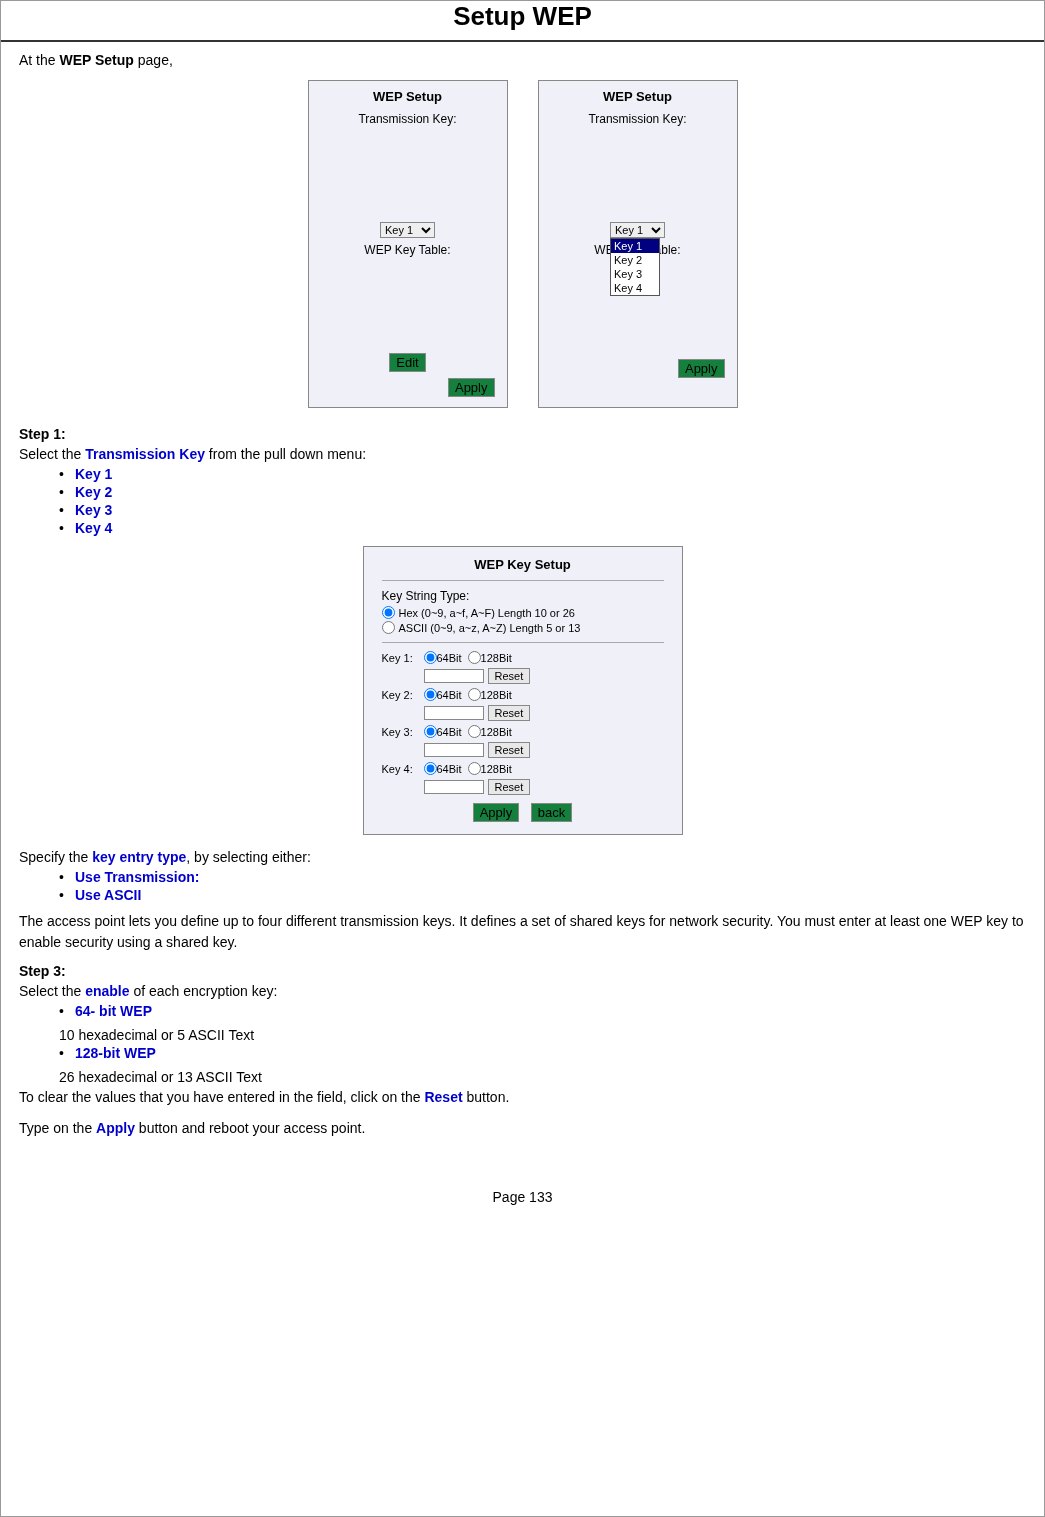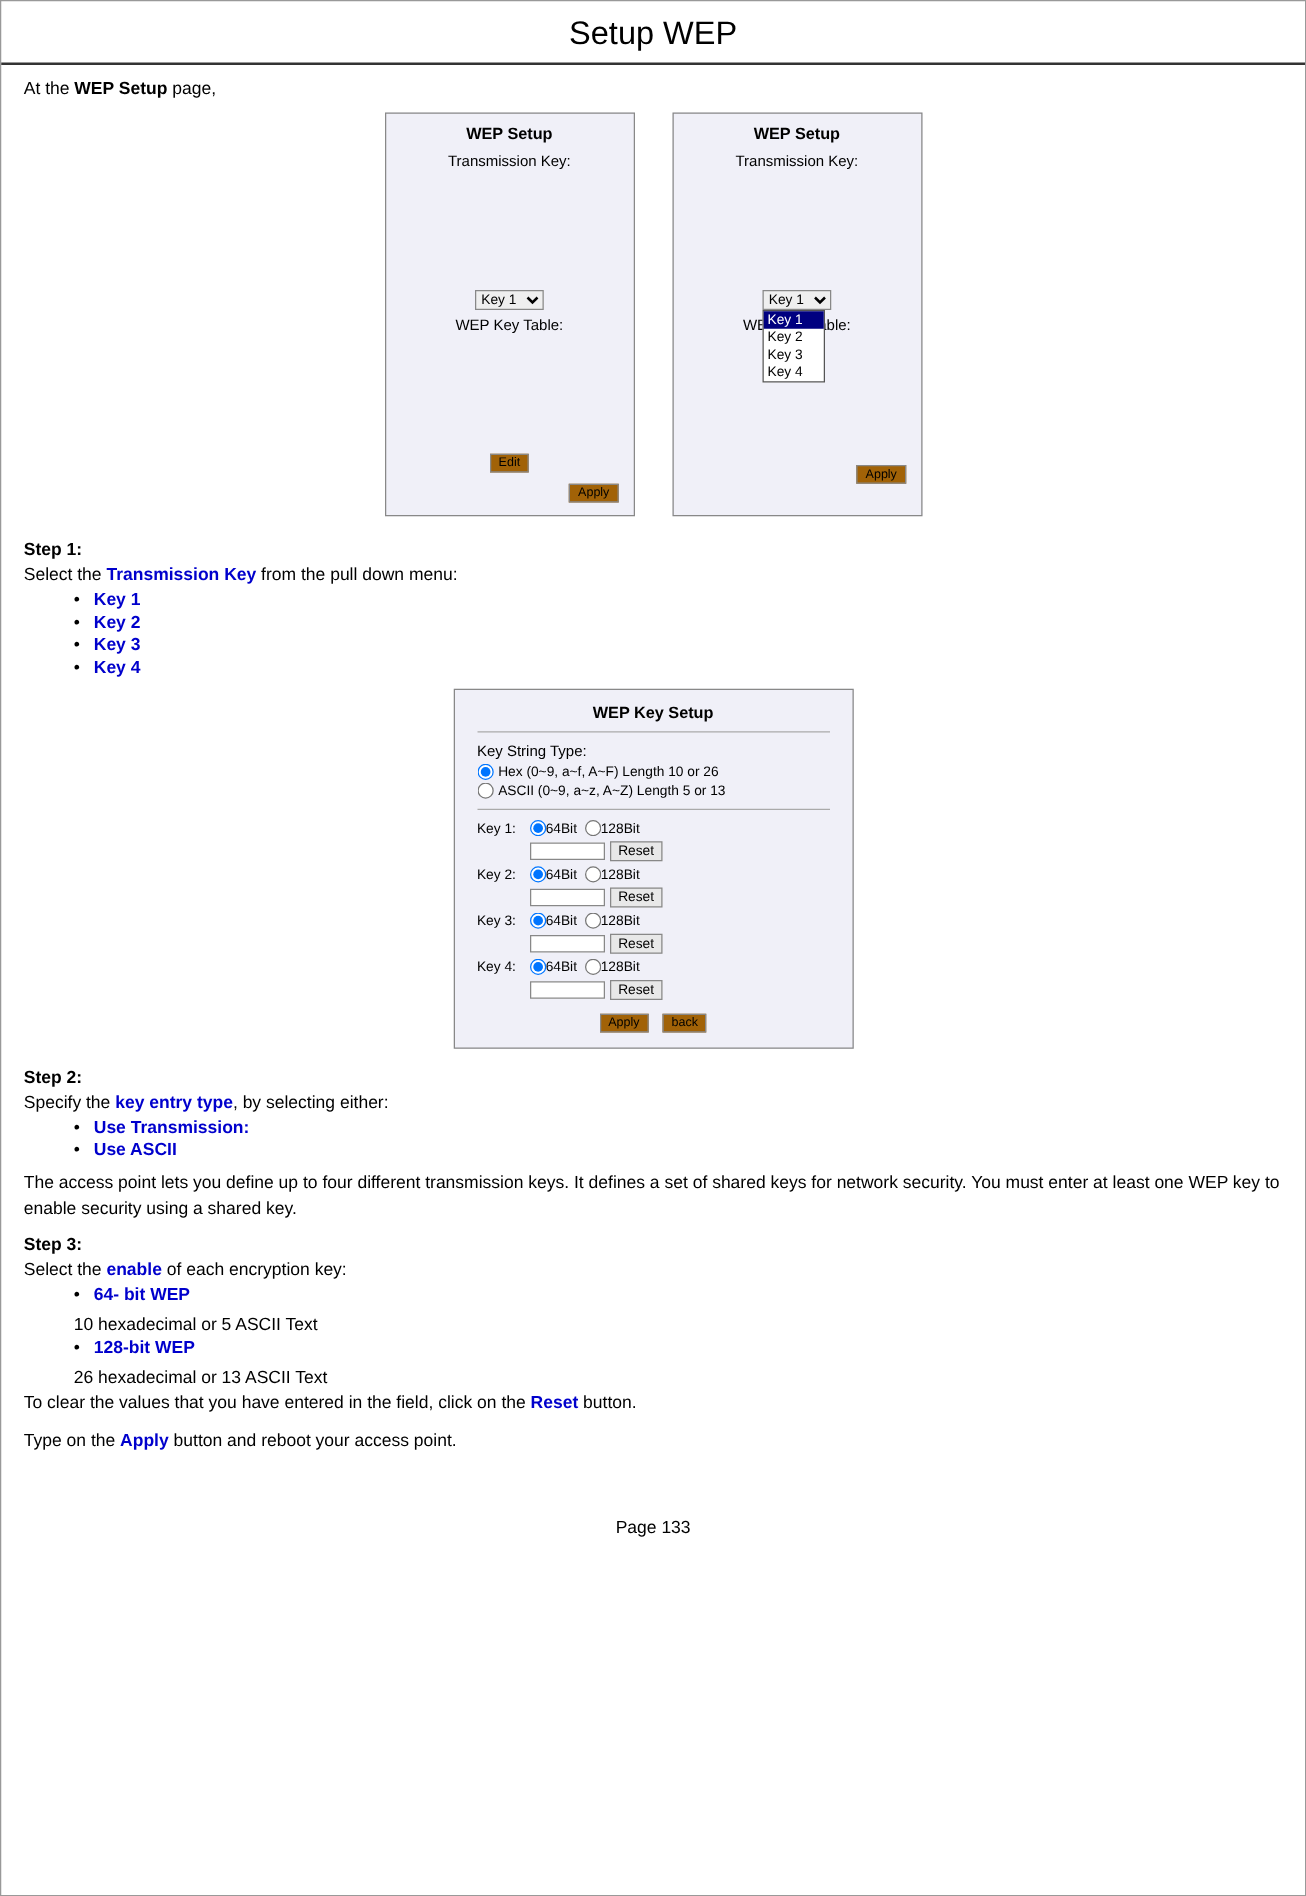--- a/index.html
+++ b/index.html
@@ -14,22 +14,22 @@
     .page-container {
       width: 1045px;
       min-height: 1517px;
       padding: 0;
       background: #fff;
       border: 1px solid #999;
     }
     .page-title {
       text-align: center;
       font-size: 26px;
-      font-weight: normal;
-      padding: 10px 0 8px 0;
+      font-weight: bold;
+      padding: 0 0 8px 0;
       border-bottom: 2px solid #333;
       margin-bottom: 0;
     }
     .content-area {
       padding: 10px 18px 10px 18px;
     }
     .intro-line {
       font-size: 14px;
       margin-bottom: 12px;
     }
@@ -67,24 +67,24 @@
     .form-label {
       flex: 0 0 110px;
       font-size: 12px;
     }
     .form-select-small {
       width: 55px;
       font-size: 11px;
       border: 1px solid #888;
     }
     .btn-small {
-      font-size: 10px;
+      font-size: 13px;
       padding: 1px 6px;
       border: 1px solid #888;
-      background: #a16207;
+      background: #15803d;
       cursor: pointer;
     }
     .apply-row {
       text-align: right;
       margin-top: 6px;
     }
     .dropdown-list {
       border: 1px solid #555;
       background: #fff;
       font-size: 11px;
@@ -376,21 +376,20 @@
         </div>
 
         <div class="key-apply-row">
           <button class="btn-small">Apply</button>
           &nbsp;
           <button class="btn-small">back</button>
         </div>
       </div>
     </div>
 
-    <div class="step-heading">Step 2:</div>
     <div class="step-desc">
       <span>Specify the </span><b style="color:#0000cc;">key entry type</b><span>, by selecting either:</span>
     </div>
     <ul class="bullet-list">
       <li>Use Transmission:</li>
       <li>Use ASCII</li>
     </ul>
     <div class="para-normal">The access point lets you define up to four different transmission keys. It defines a set of shared keys for network security. You must enter at least one WEP key to enable security using a shared key.</div>
 
     <div class="step-heading">Step 3:</div>

